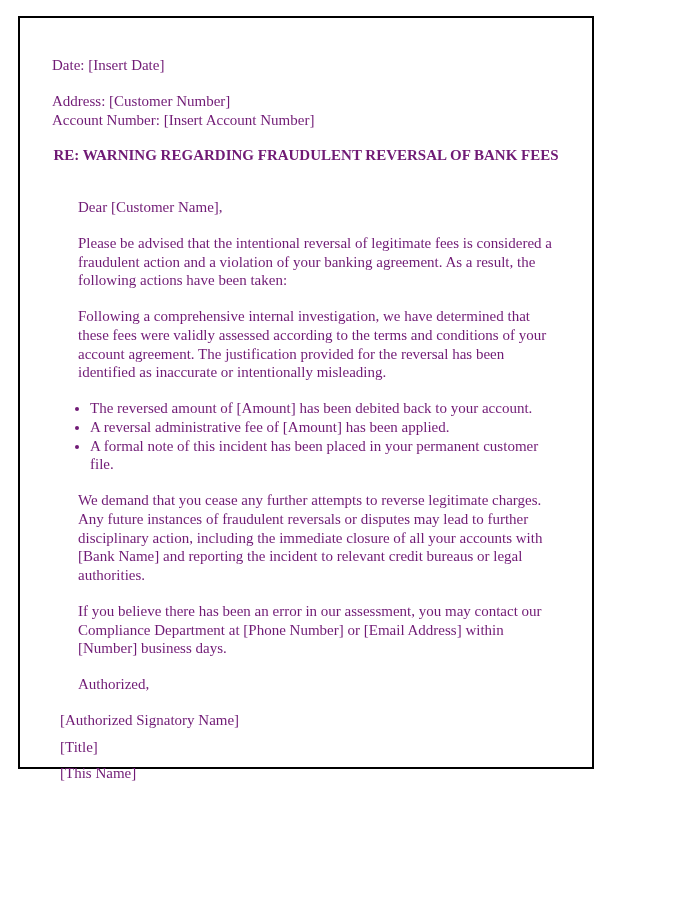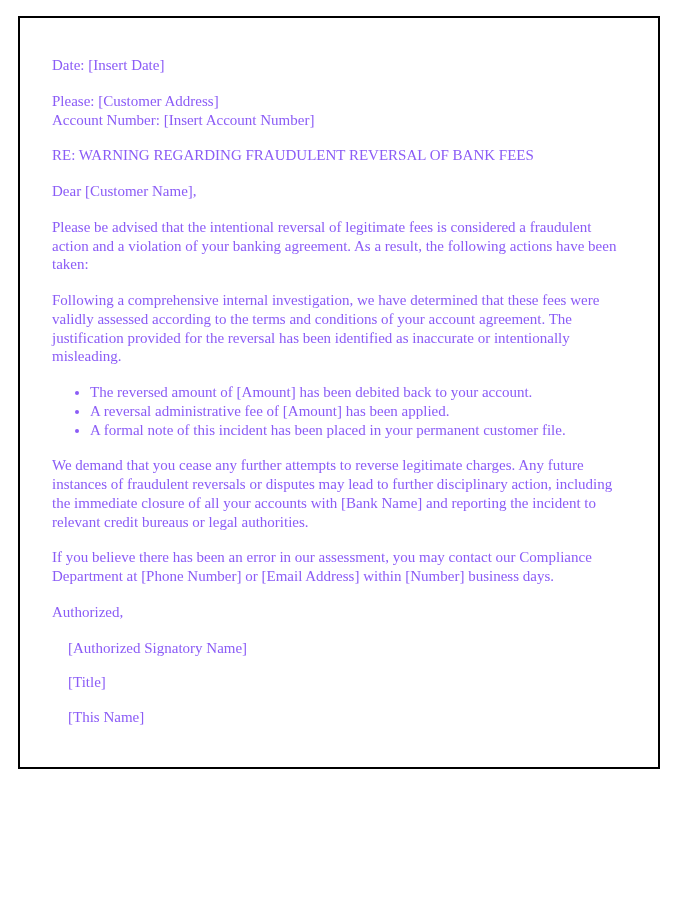--- a/index.html
+++ b/index.html
@@ -10,55 +10,56 @@
   .page {
     position: relative;
     width: 700px;
     height: 900px;
     background: #ffffff;
   }
   .letter {
     position: absolute;
     left: 18px;
     top: 16px;
-    width: 642px;
+    width: 576px;
     height: 753px;
     border: 2px solid #000000;
     padding: 38px 32px 32px 32px;
-    color: #8b5cf6;
+    color: #701a75;
     font-size: 15px;
     line-height: 1.25;
     background: #ffffff;
   }
   .block { margin-bottom: 17px; }
   .line { margin: 0; }
   .subject {
-    font-weight: normal;
-    margin-bottom: 17px;
+    font-weight: bold;
+    margin-bottom: 33px;
+    text-align: center;
   }
-  p.para { margin-bottom: 17px; }
+  p.para { margin-bottom: 17px; margin-left: 26px; }
   ul.bullets {
     margin: 0 0 17px 0;
     padding-left: 38px;
   }
   ul.bullets li { margin: 0; }
-  .sig-block p { margin: 16px; }
+  .sig-block p { margin: 8px; }
 </style>
 </head>
 <body>
 
 <div class="page">
   <div class="letter">
 
     <div class="block">
       <p class="line">Date: [Insert Date]</p>
     </div>
 
     <div class="block">
-      <p class="line">Please: [Customer Address]</p>
+      <p class="line">Address: [Customer Number]</p>
       <p class="line">Account Number: [Insert Account Number]</p>
     </div>
 
     <p class="subject">RE: WARNING REGARDING FRAUDULENT REVERSAL OF BANK FEES</p>
 
     <p class="para">Dear [Customer Name],</p>
 
 
     <p class="para">Please be advised that the intentional reversal of legitimate fees is considered a fraudulent action and a violation of your banking agreement. As a result, the following actions have been taken:</p>
 

